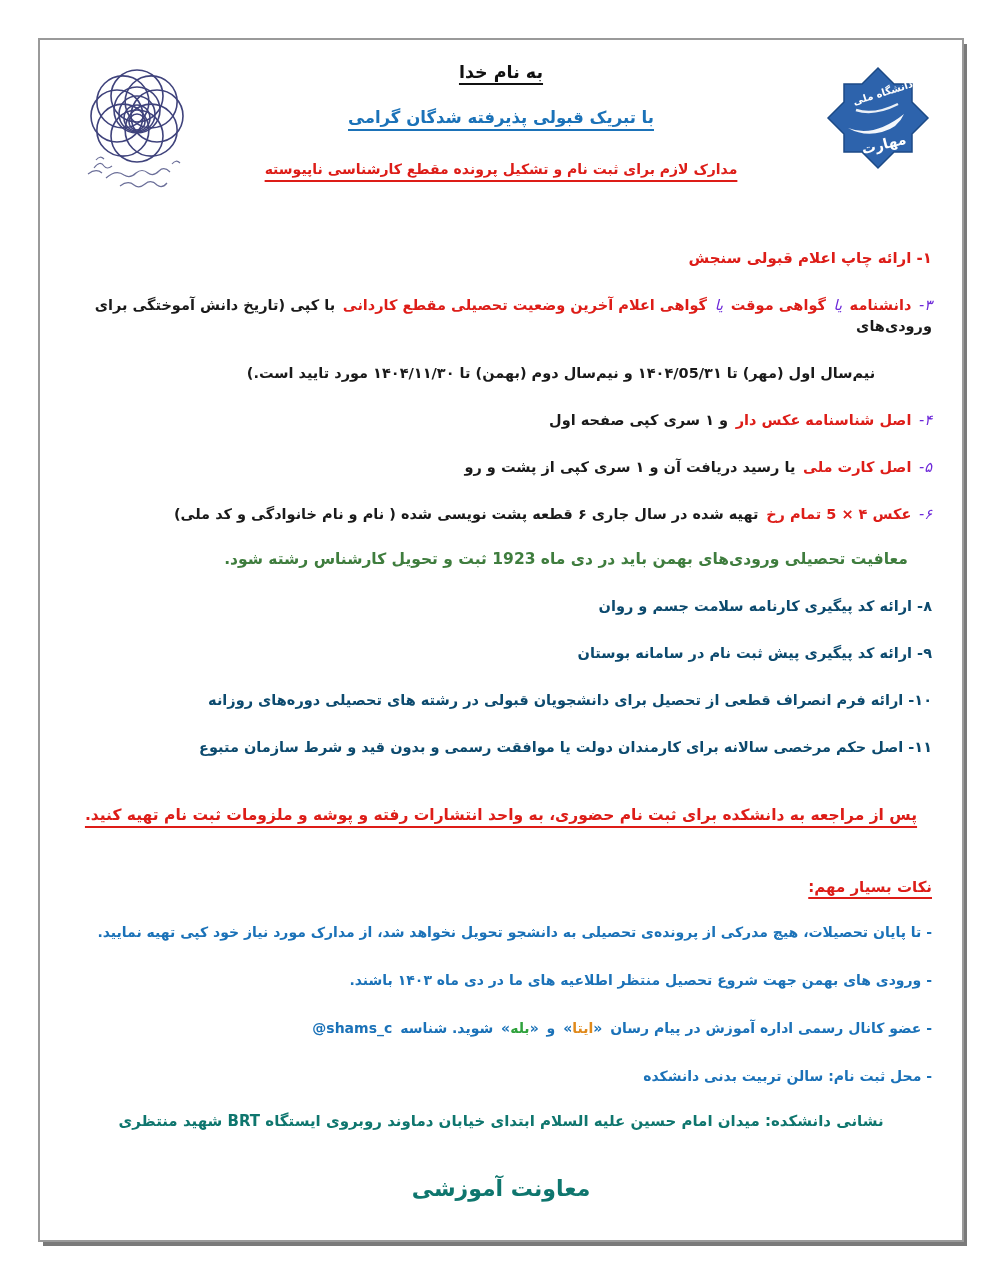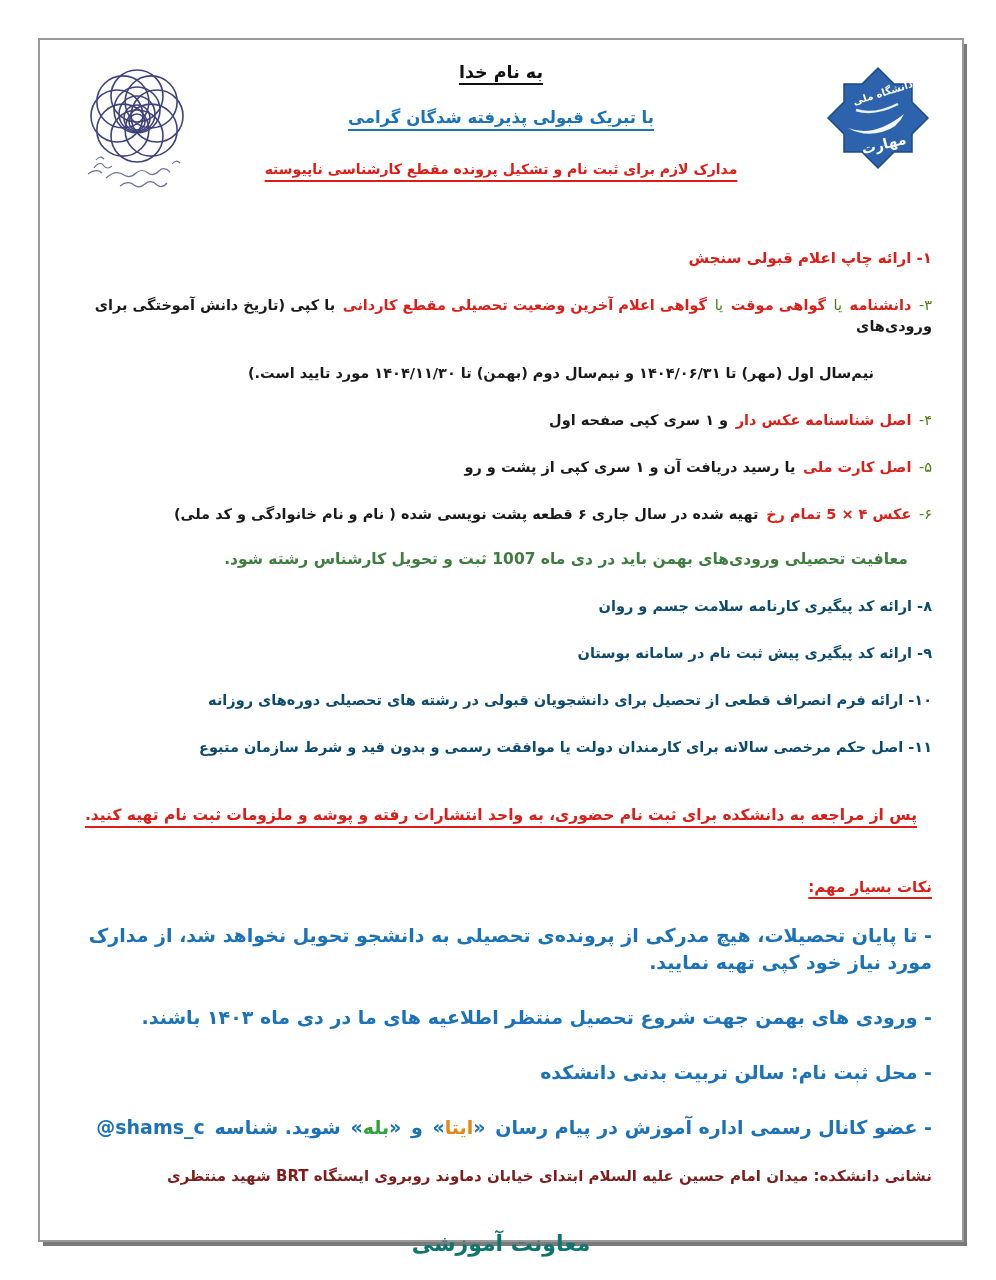--- a/index.html
+++ b/index.html
@@ -34,48 +34,48 @@
   .doc-title{
     text-align:center;margin:34px 0 0 0;font-size:14px;font-weight:bold;color:#dd1d18;
     text-decoration:underline;text-underline-offset:6px;text-decoration-thickness:1.5px;
   }
   
   .list{margin-top:8px;}
   .item{margin:26px 0 0 0;font-size:14.5px;line-height:21px;color:#1a1a1a;text-align:right;}
   .item .sp{margin-left:3px;}
   .redb{color:#dd1d18;font-weight:bold;}
   .red{color:#dd1d18;}
-  .blk{color:#4d7c0f;font-weight:normal;}
+  .blk{color:#6d28d9;font-weight:normal;font-style:italic;}
   .blkb{color:#1a1a1a;font-weight:bold;}
   .item.red-bold{color:#dd1d18;font-weight:bold;font-size:15px;}
   .item.dark-red{color:#0c4a6e;font-weight:bold;}
   .line-center{text-align:center;margin-top:24px;}
   .item3-l2{font-weight:bold;text-align:center;padding-left:120px;}
   .u-red{
     color:#dd1d18;font-weight:bold;
     text-decoration:underline;text-underline-offset:5px;text-decoration-thickness:1.5px;
   }
   .green-line{color:#3f7d3e;font-weight:bold;font-size:15.5px;padding-left:130px;}
   
   .notice{
     margin:48px 0 0 0;text-align:center;font-size:15.5px;font-weight:bold;color:#dd1d18;
     text-decoration:underline;text-underline-offset:6px;text-decoration-thickness:1.5px;
   }
   .notes-hdr{
     margin:54px 0 12px 0;text-align:right;font-size:15px;font-weight:bold;color:#dd1d18;
     text-decoration:underline;text-underline-offset:5px;text-decoration-thickness:1.5px;
   }
-  .note{margin:28px 0 0 0;font-size:19px;line-height:27px;font-weight:bold;color:#1b72b8;text-align:right;}
+  .note{margin:28px 0 0 0;font-size:14px;line-height:20px;font-weight:bold;color:#1b72b8;text-align:right;}
   .note.first{margin-top:26px;}
   .note .sp{margin-left:3px;}
   .eitaa{color:#e0891a;font-weight:bold;}
   .bale{color:#2fa23c;font-weight:bold;}
   .handle{direction:ltr;unicode-bidi:isolate;display:inline-block;}
   
-  .address{margin:26px 0 0 0;font-size:15px;font-weight:bold;color:#7f1d1d;}
+  .address{margin:26px 0 0 0;text-align:center;font-size:15px;font-weight:bold;color:#0f766e;}
   .signature{margin:46px 0 0 0;text-align:center;font-size:22px;font-weight:bold;color:#0f766e;}
   
   .watermark{
     position:absolute;left:0;top:1296px;background:#4c4c4c;
     padding:2px 14px 4px 10px;font-size:13.5px;font-style:italic;font-weight:bold;
     direction:ltr;white-space:nowrap;
   }
   .wm-name{color:#f3eedd;}
   .wm-domain{color:#e0871a;}
 </style>
@@ -150,66 +150,66 @@
 
       <p class="item">
         <span class="blk sp">۳-</span>
         <span class="redb sp">دانشنامه</span>
         <span class="blk sp">یا</span>
         <span class="redb sp">گواهی موقت</span>
         <span class="blk sp">یا</span>
         <span class="redb sp">گواهی اعلام آخرین وضعیت تحصیلی مقطع کاردانی</span>
         <span class="blkb sp">با کپی (تاریخ دانش آموختگی برای ورودی‌های</span>
       </p>
-      <p class="item item3-l2">نیم‌سال اول (مهر) تا ۱۴۰۴/۰۶/۳۱ و نیم‌سال دوم (بهمن) تا ۱۴۰۴/۱۱/۳۰ مورد تایید است.)</p>
+      <p class="item item3-l2">نیم‌سال اول (مهر) تا ۱۴۰۴/05/۳۱ و نیم‌سال دوم (بهمن) تا ۱۴۰۴/۱۱/۳۰ مورد تایید است.)</p>
 
       <p class="item">
         <span class="blk sp">۴-</span>
         <span class="redb sp">اصل شناسنامه عکس دار</span>
         <span class="blkb sp">و ۱ سری کپی صفحه اول</span>
       </p>
 
       <p class="item">
         <span class="blk sp">۵-</span>
         <span class="redb sp">اصل کارت ملی</span>
         <span class="blkb sp">یا رسید دریافت آن و ۱ سری کپی از پشت و رو</span>
       </p>
 
       <p class="item">
         <span class="blk sp">۶-</span>
         <span class="redb sp">عکس ۴ × 5 تمام رخ</span>
         <span class="blkb sp">تهیه شده در سال جاری ۶ قطعه پشت نویسی شده ( نام و نام خانوادگی و کد ملی)</span>
       </p>
 
-      <p class="item line-center green-line">معافیت تحصیلی ورودی‌های بهمن باید در دی ماه 1007 ثبت و تحویل کارشناس رشته شود.</p>
+      <p class="item line-center green-line">معافیت تحصیلی ورودی‌های بهمن باید در دی ماه 1923 ثبت و تحویل کارشناس رشته شود.</p>
 
       <p class="item dark-red">۸- ارائه کد پیگیری کارنامه سلامت جسم و روان</p>
       <p class="item dark-red">۹- ارائه کد پیگیری پیش ثبت نام در سامانه بوستان</p>
       <p class="item dark-red">۱۰- ارائه فرم انصراف قطعی از تحصیل برای دانشجویان قبولی در رشته های تحصیلی دوره‌های روزانه</p>
       <p class="item dark-red">۱۱- اصل حکم مرخصی سالانه برای کارمندان دولت یا موافقت رسمی و بدون قید و شرط سازمان متبوع</p>
     </div>
 
     <div class="notice">پس از مراجعه به دانشکده برای ثبت نام حضوری، به واحد انتشارات رفته و پوشه و ملزومات ثبت نام تهیه کنید.</div>
 
     <div class="notes-hdr">نکات بسیار مهم:</div>
 
     <p class="note first">- تا پایان تحصیلات، هیچ مدرکی از پرونده‌ی تحصیلی به دانشجو تحویل نخواهد شد، از مدارک مورد نیاز خود کپی تهیه نمایید.</p>
     <p class="note">- ورودی های بهمن جهت شروع تحصیل منتظر اطلاعیه های ما در دی ماه ۱۴۰۳ باشند.</p>
-
-    <p class="note">- محل ثبت نام: سالن تربیت بدنی دانشکده</p>
 
     <p class="note">
       <span class="sp">- عضو کانال رسمی اداره آموزش در پیام رسان</span>
       <span>«</span><span class="eitaa">ایتا</span><span class="sp">»</span>
       <span class="sp">و</span>
       <span>«</span><span class="bale">بله</span><span class="sp">»</span>
       <span class="sp">شوید. شناسه</span>
       <span class="handle">@shams_c</span>
     </p>
 
+    <p class="note">- محل ثبت نام: سالن تربیت بدنی دانشکده</p>
+
     <div class="address">نشانی دانشکده: میدان امام حسین علیه السلام ابتدای خیابان دماوند روبروی ایستگاه BRT شهید منتظری</div>
     <div class="signature">معاونت آموزشی</div>
   </div>
 
   <div class="watermark">
     <span class="wm-name">shamsipour</span><span class="wm-domain">.tvu.ac.ir</span>
   </div>
 </div>
 
 </body></html>

